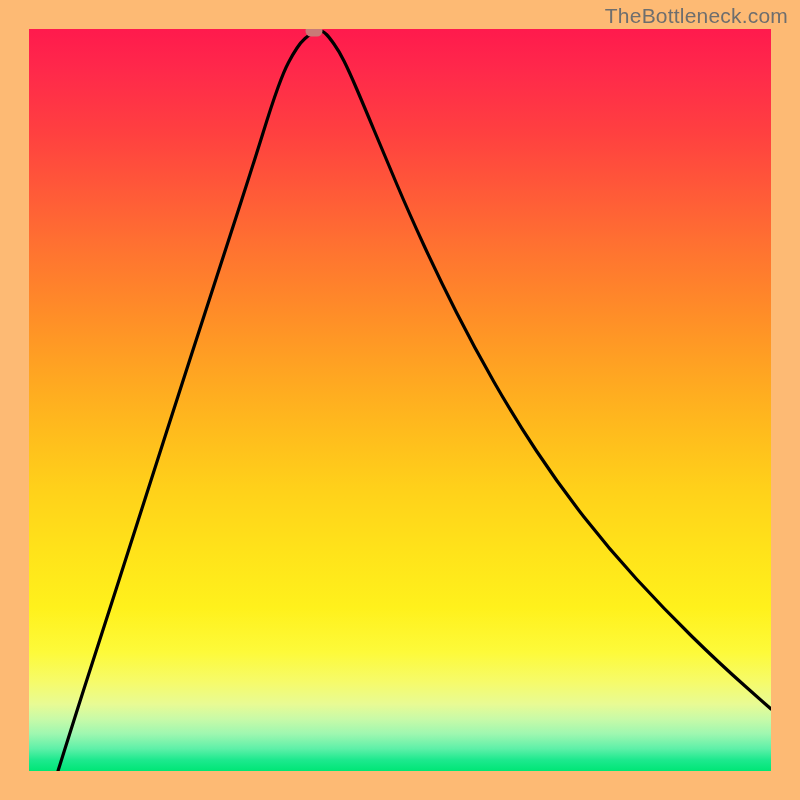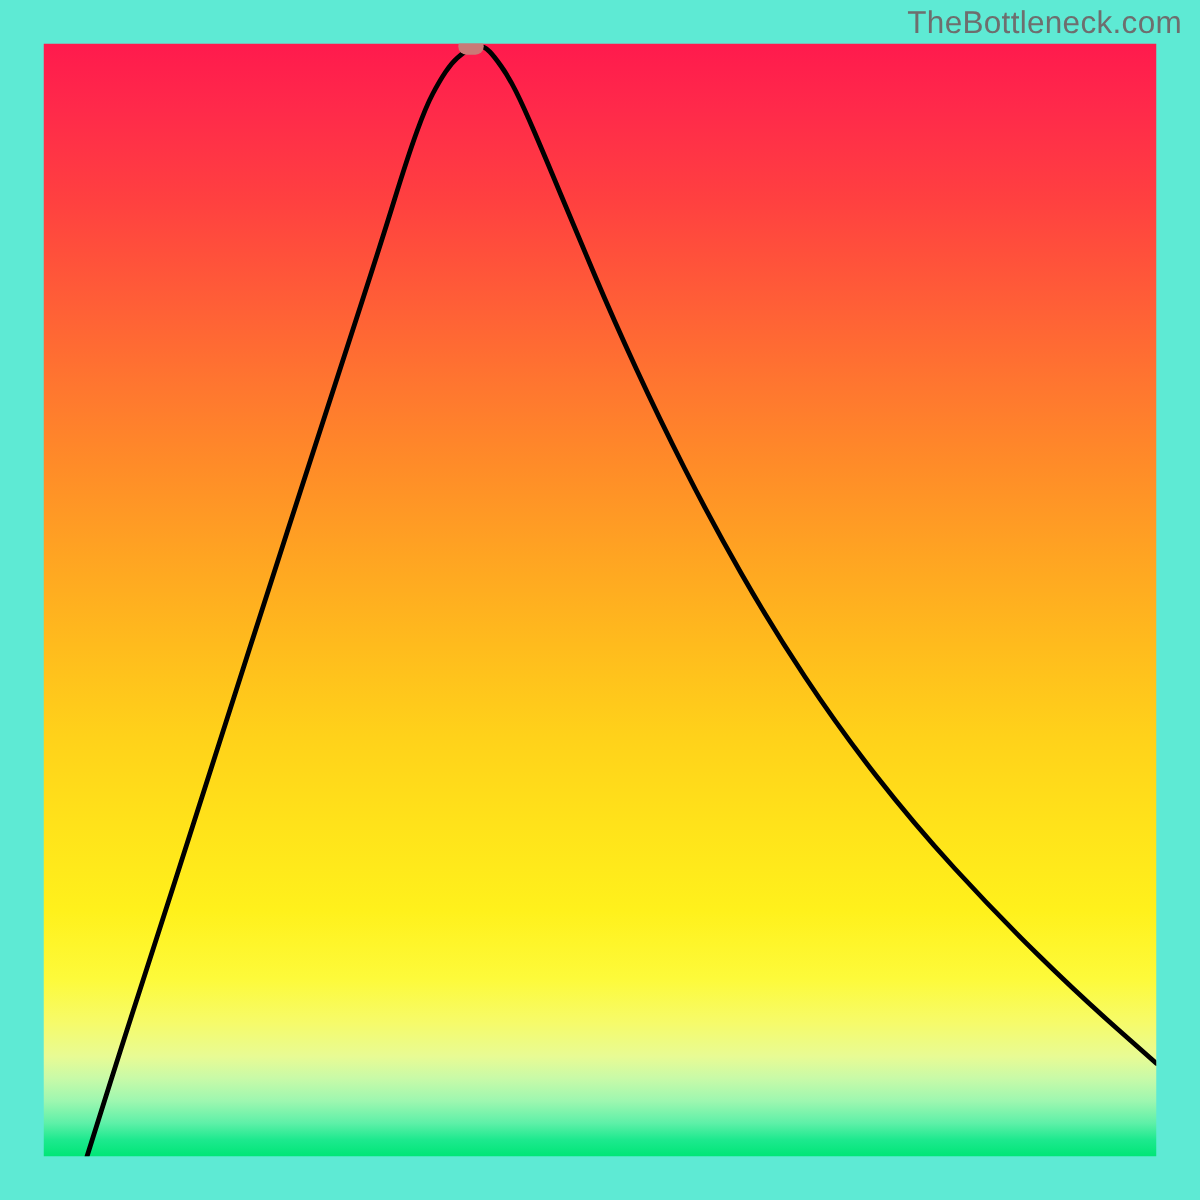--- a/index.html
+++ b/index.html
@@ -10,21 +10,21 @@
     background: #000;
     overflow: hidden;
     font-family: Arial, Helvetica, sans-serif;
   }
   .frame {
     position: absolute;
     top: 0;
     left: 0;
     width: 800px;
     height: 800px;
-    background: #5eead4;
+    background: #fdba74;
   }
   .plot-area {
     position: absolute;
     top: 29px;
     left: 29px;
     width: 742px;
     height: 742px;
     overflow: hidden;
   }
   .gradient-bg {

